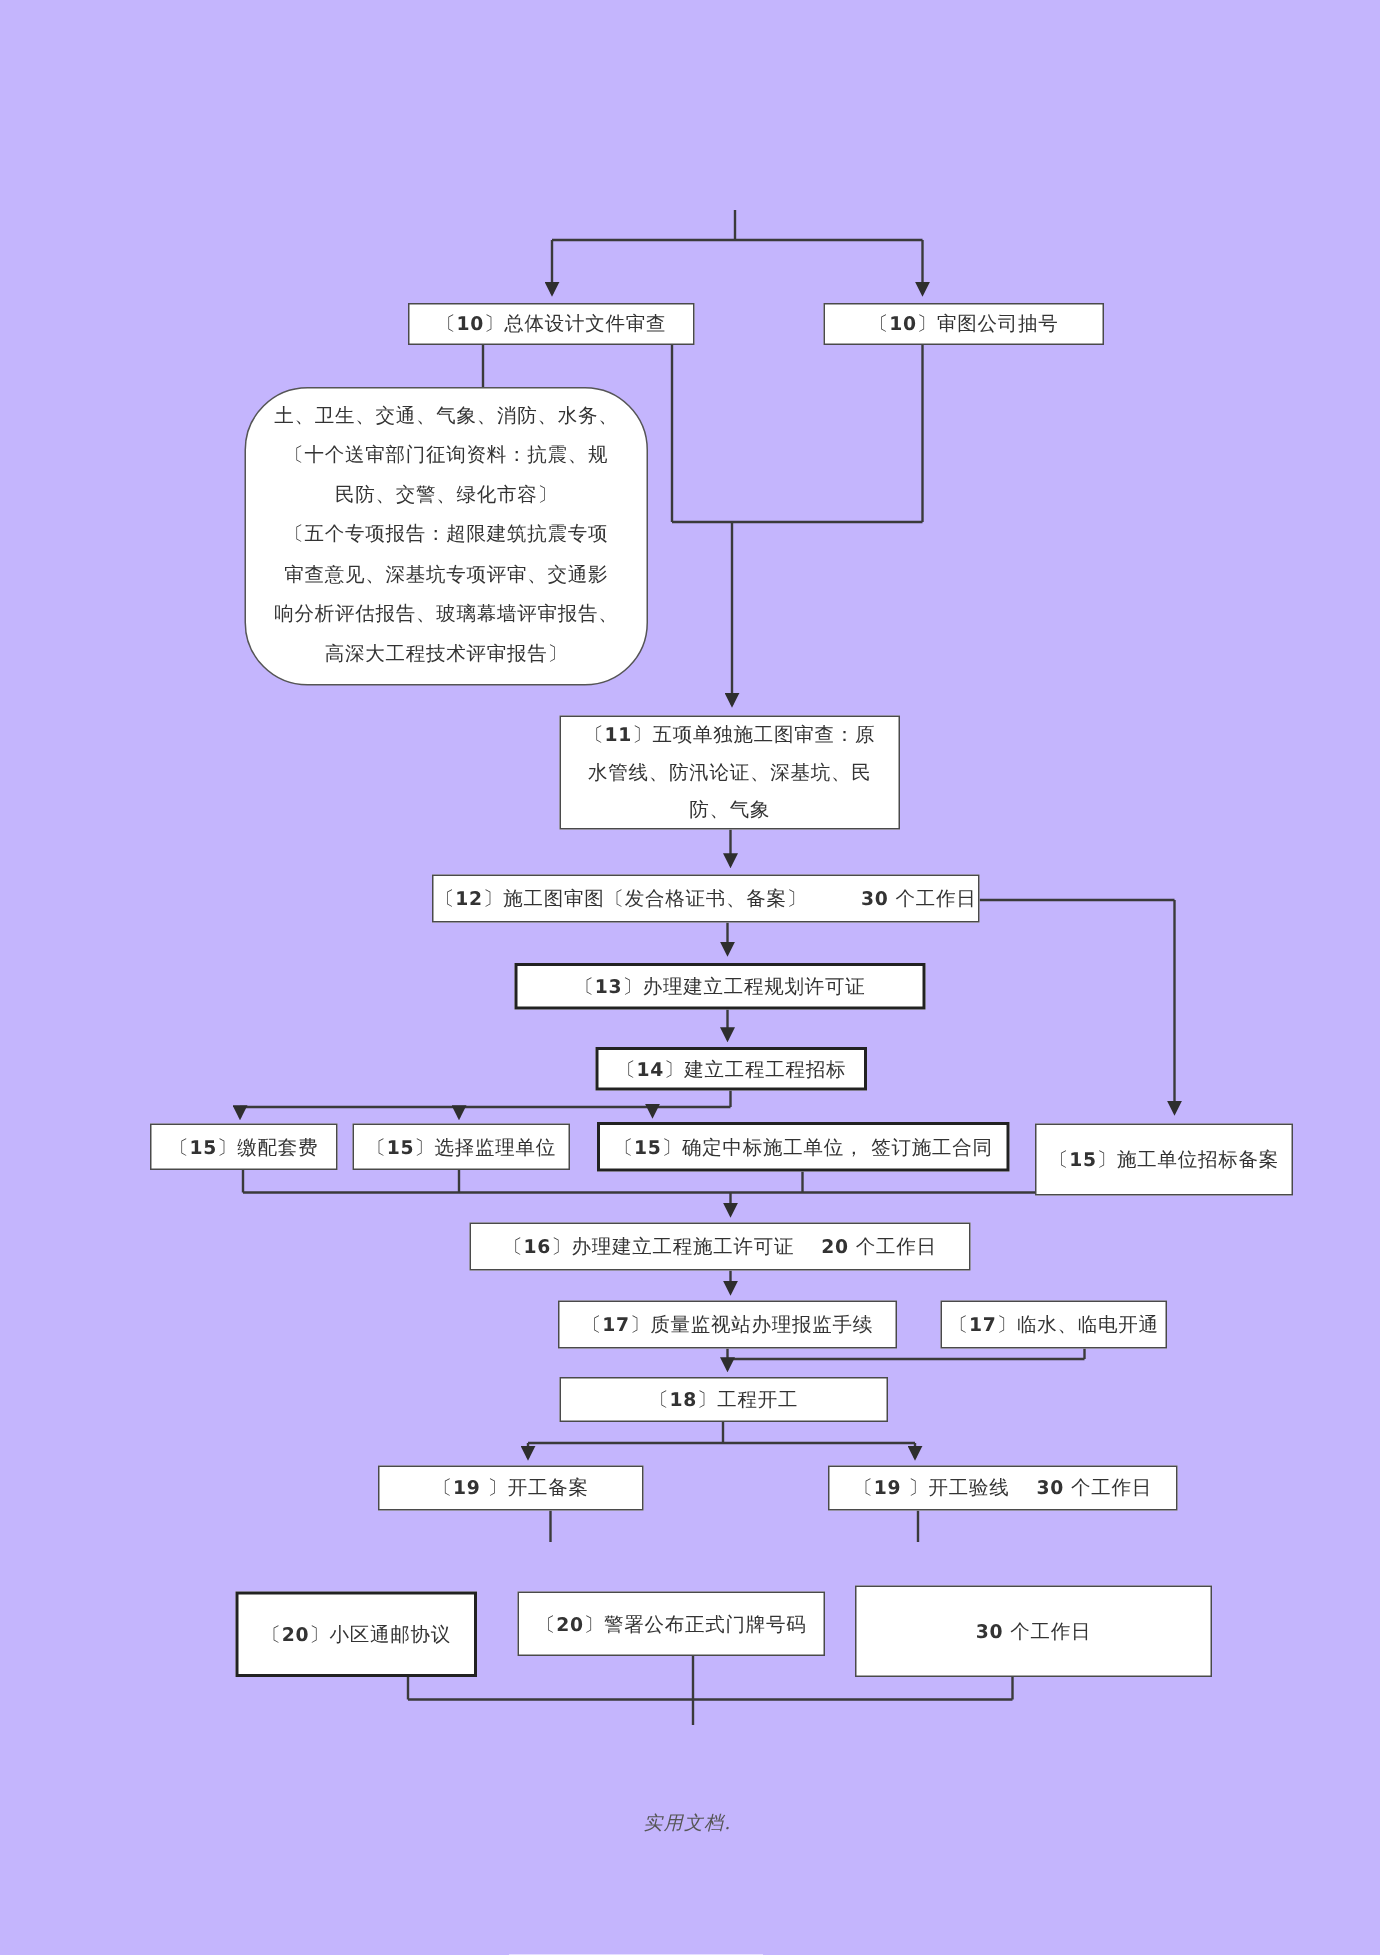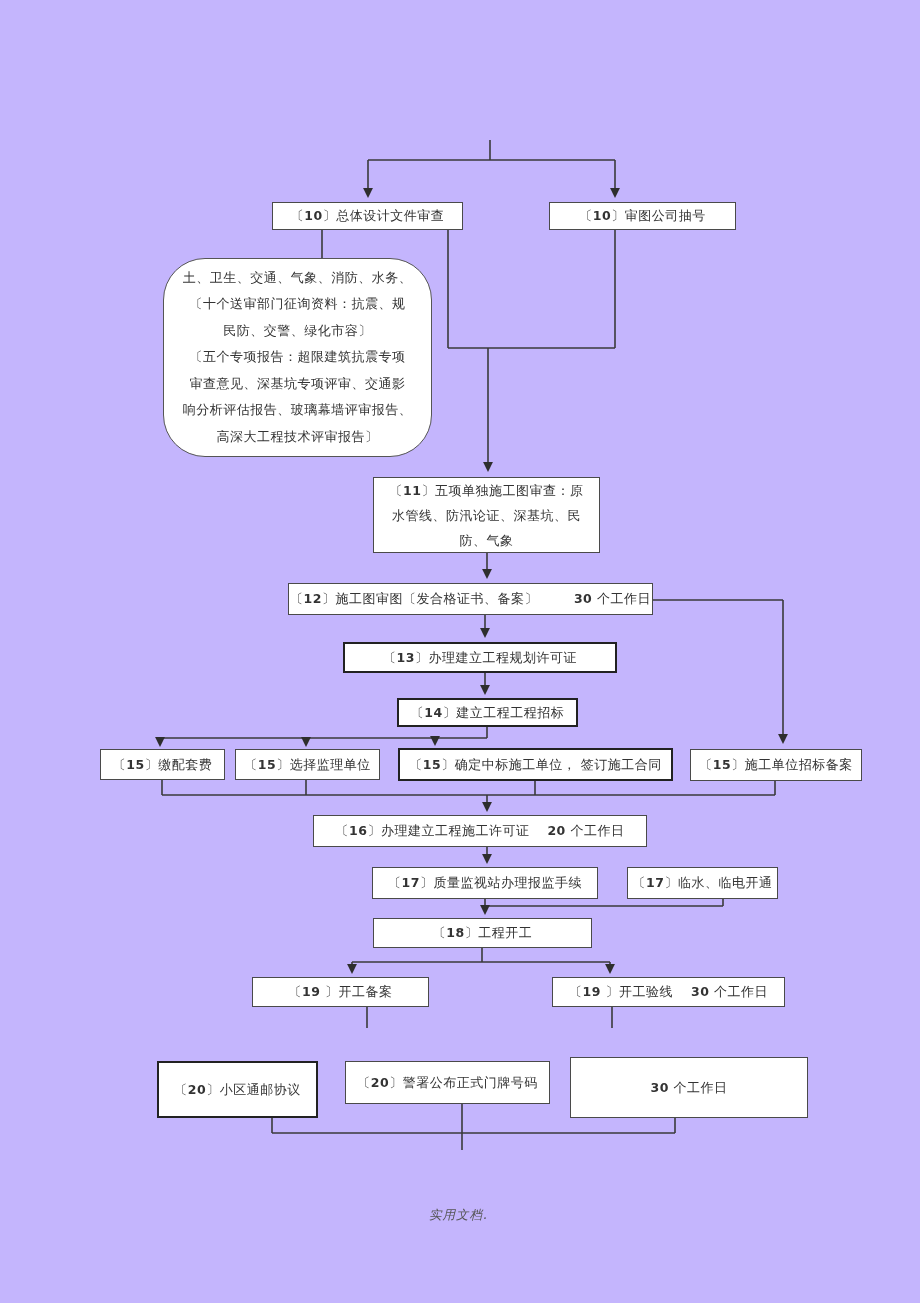--- a/index.html
+++ b/index.html
@@ -160,21 +160,21 @@
 
   <div class="node" style="left:100px;top:749px;width:125px;height:31px;">
     <span class="lbl">〔<b>15</b>〕缴配套费</span>
   </div>
   <div class="node" style="left:235px;top:749px;width:145px;height:31px;">
     <span class="lbl">〔<b>15</b>〕选择监理单位</span>
   </div>
   <div class="node bold" style="left:398px;top:748px;width:275px;height:33px;">
     <span class="lbl">〔<b>15</b>〕确定中标施工单位， 签订施工合同</span>
   </div>
-  <div class="node" style="left:690px;top:749px;width:172px;height:32px;">
+  <div class="node" style="left:690px;top:749px;width:172px;height:48px;">
     <span class="lbl">〔<b>15</b>〕施工单位招标备案</span>
   </div>
 
   <div class="node gap2" style="left:313px;top:815px;width:334px;height:32px;">
     <span class="lbl">〔<b>16</b>〕办理建立工程施工许可证</span>
     <span class="lbl"><b>20</b> 个工作日</span>
   </div>
 
   <div class="node" style="left:372px;top:867px;width:226px;height:32px;">
     <span class="lbl">〔<b>17</b>〕质量监视站办理报监手续</span>

